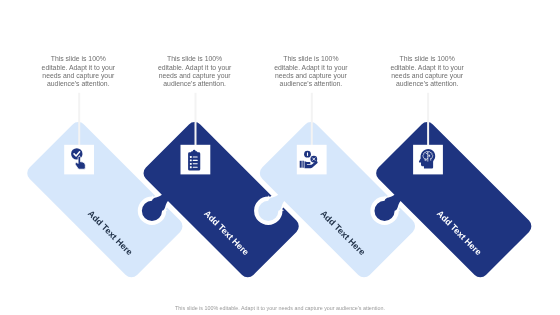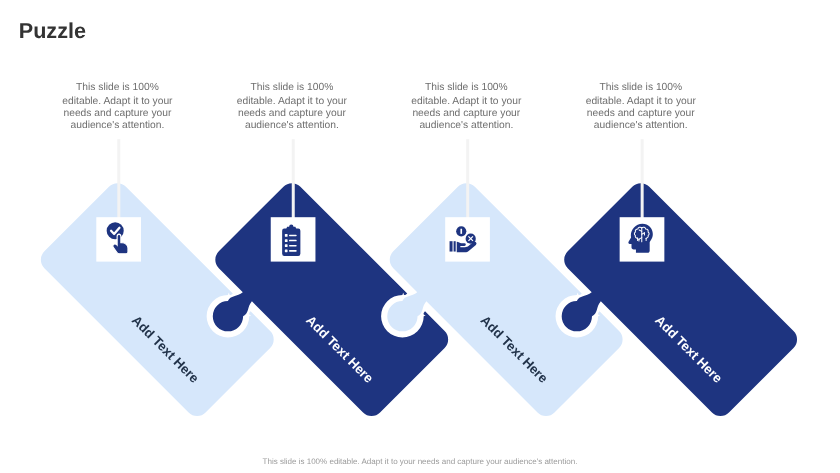--- a/index.html
+++ b/index.html
@@ -7,21 +7,20 @@
   .slide{position:relative;width:560px;height:315px;overflow:hidden;}
   .title{position:absolute;left:12.5px;top:12.7px;font-size:14.4px;font-weight:bold;color:#333333;}
   .desc{position:absolute;width:75px;text-align:center;font-size:6.85px;line-height:8.2px;color:#6e6e6e;}
   .footer{position:absolute;left:0;right:0;bottom:4.5px;text-align:center;font-size:5.35px;color:#9a9a9a;}
   svg.layer{position:absolute;left:0;top:0;}
 </style>
 </head>
 <body>
 
 <div class="slide">
-  <div class="title">Puzzle</div>
   <svg class="layer" width="560" height="315" viewBox="0 0 560 315">
     <g id="pieces">
         <g transform="translate(78.3,118.8) rotate(45)">
           <path d="M 8 0 L 108.73651865199545 0 C 108.43651865199546 5 105.29560235914649 -1.0774349448444394 107.09560235914648 2.9225650551555606 A 14.2 14.2 0 1 0 127.17743494484444 2.9225650551555606 C 128.97743494484445 -1.0774349448444394 125.83651865199546 5 125.53651865199546 0 L 144 0 A 8 8 0 0 1 152 8 L 152 68.9 A 8 8 0 0 1 144 76.9 L 8 76.9 A 8 8 0 0 1 0 68.9 L 0 8 A 8 8 0 0 1 8 0 Z" fill="#D6E7FB"></path>
           <text x="103.2" y="61" fill="#22334A" font-size="8.8" font-weight="bold" font-family="&quot;Liberation Sans&quot;,sans-serif" text-anchor="middle">Add Text Here</text>
         </g>
         <g transform="translate(194.6,118.8) rotate(45)">
           <path d="M 8 0 L 108.73651865199545 0 C 108.43651865199546 5 105.29560235914649 -1.0774349448444394 107.09560235914648 2.9225650551555606 A 14.2 14.2 0 1 0 127.17743494484444 2.9225650551555606 C 128.97743494484445 -1.0774349448444394 125.83651865199546 5 125.53651865199546 0 L 144 0 A 8 8 0 0 1 152 8 L 152 68.9 A 8 8 0 0 1 144 76.9 L 39.199999999999996 76.9 C 39.49999999999999 81.9 43.84177848998412 84.05822151001587 42.041778489984125 88.05822151001587 A 10.1 10.1 0 1 1 27.75822151001587 88.05822151001587 C 25.958221510015868 84.05822151001587 30.299999999999997 81.9 30.599999999999998 76.9 L 8 76.9 A 8 8 0 0 1 0 68.9 L 0 8 A 8 8 0 0 1 8 0 Z" fill="#1E3480"></path>
           <text x="103.2" y="61" fill="#FFFFFF" font-size="8.8" font-weight="bold" font-family="&quot;Liberation Sans&quot;,sans-serif" text-anchor="middle">Add Text Here</text>
         </g>

